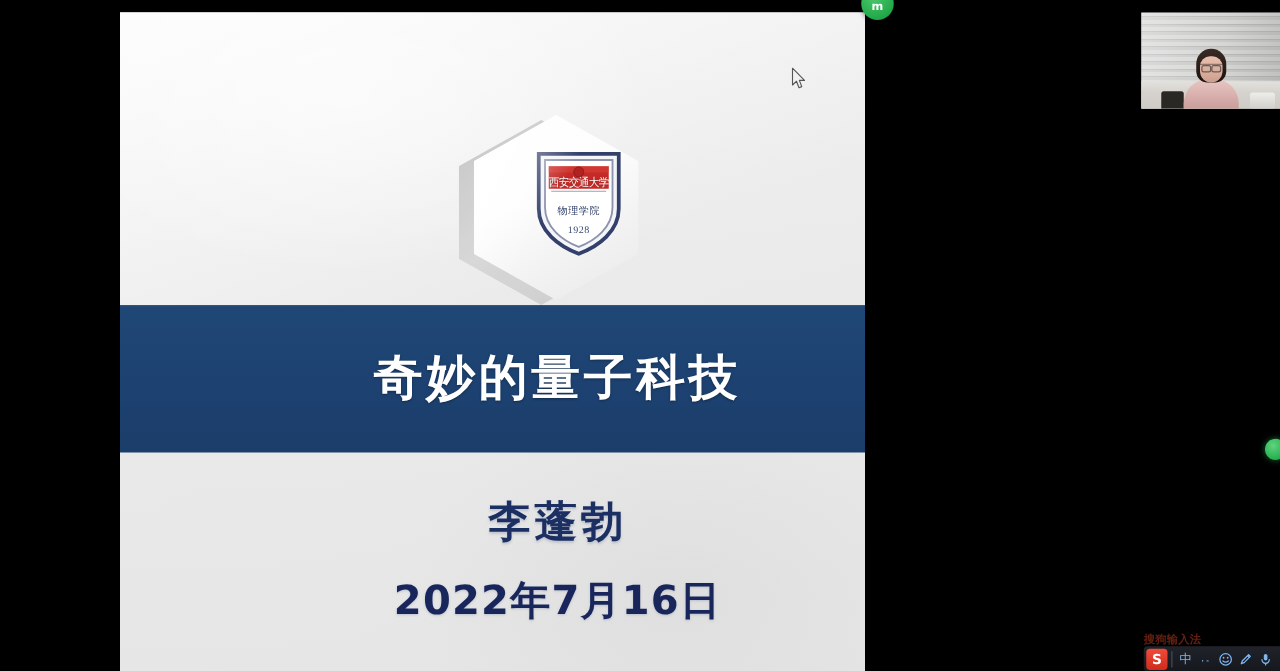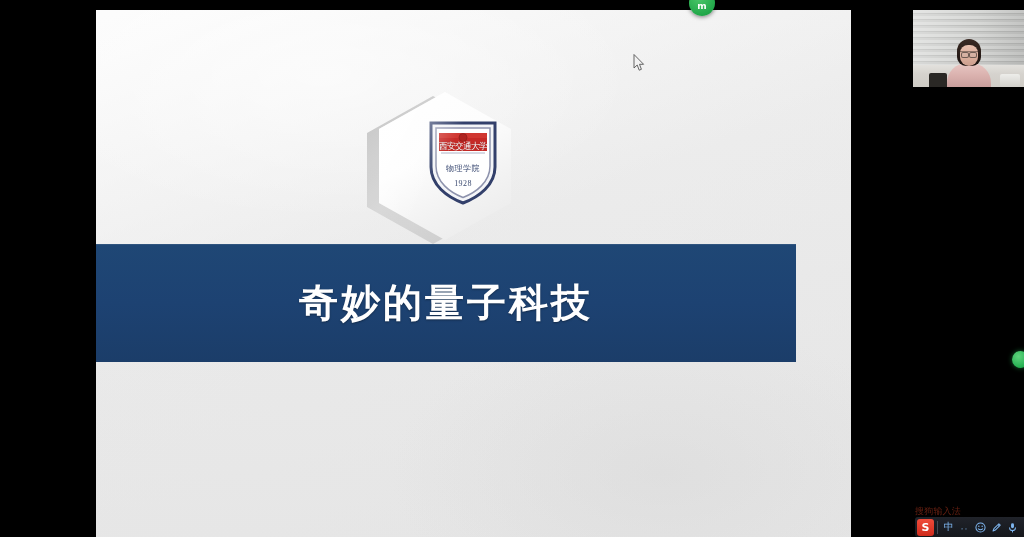--- a/index.html
+++ b/index.html
@@ -20,21 +20,21 @@
     position: absolute;
     inset: 0;
     background: #000000;
   }
 
   
   #slide {
     position: absolute;
     left: 96px;
     top: 10px;
-    width: 755px;
+    width: 596px;
     height: 527px;
     background: #ececec;
     background-image:
       linear-gradient(160deg, rgba(255,255,255,0.85) 0%, rgba(236,236,236,0.2) 45%, rgba(228,228,228,0.6) 100%),
       linear-gradient(#eeeeee, #e6e6e6);
     overflow: hidden;
   }
   
   #slide::before {
     content: "";
@@ -385,21 +385,21 @@
     font-size: 10px;
     font-family: "DejaVu Sans", "Liberation Sans", sans-serif;
   }
   .ime-btn svg { display: block; }
   #ime-tooltip {
     position: absolute;
     left: 915px;
     top: 505px;
     color: #b6391f;
     font-size: 9px;
-    font-weight: normal;
+    font-weight: bold;
     letter-spacing: 0.2px;
     opacity: 0.55;
     font-family: "DejaVu Sans", "Liberation Sans", sans-serif;
     white-space: nowrap;
   }
 </style>
 </head>
 <body>
 
 <div id="stage">
@@ -422,20 +422,24 @@
           <div class="shield-cn" id="shield-college-text">物理学院</div>
           <div class="shield-cn" id="shield-year-text">1928</div>
         </div>
       </div>
     </div>
 
     <div id="title-band">
       <div id="slide-title">奇妙的量子科技</div>
     </div>
 
+    <div id="presenter-block">
+      <div id="presenter-name">李蓬勃</div>
+      <div id="presenter-date">2022年7月16日</div>
+    </div>
   </div>
 
   <div id="share-indicator">
     <span id="share-indicator-glyph">m</span>
   </div>
 
   <div id="right-edge-indicator"></div>
 
   <div id="webcam-panel">
     <div id="webcam-video">

